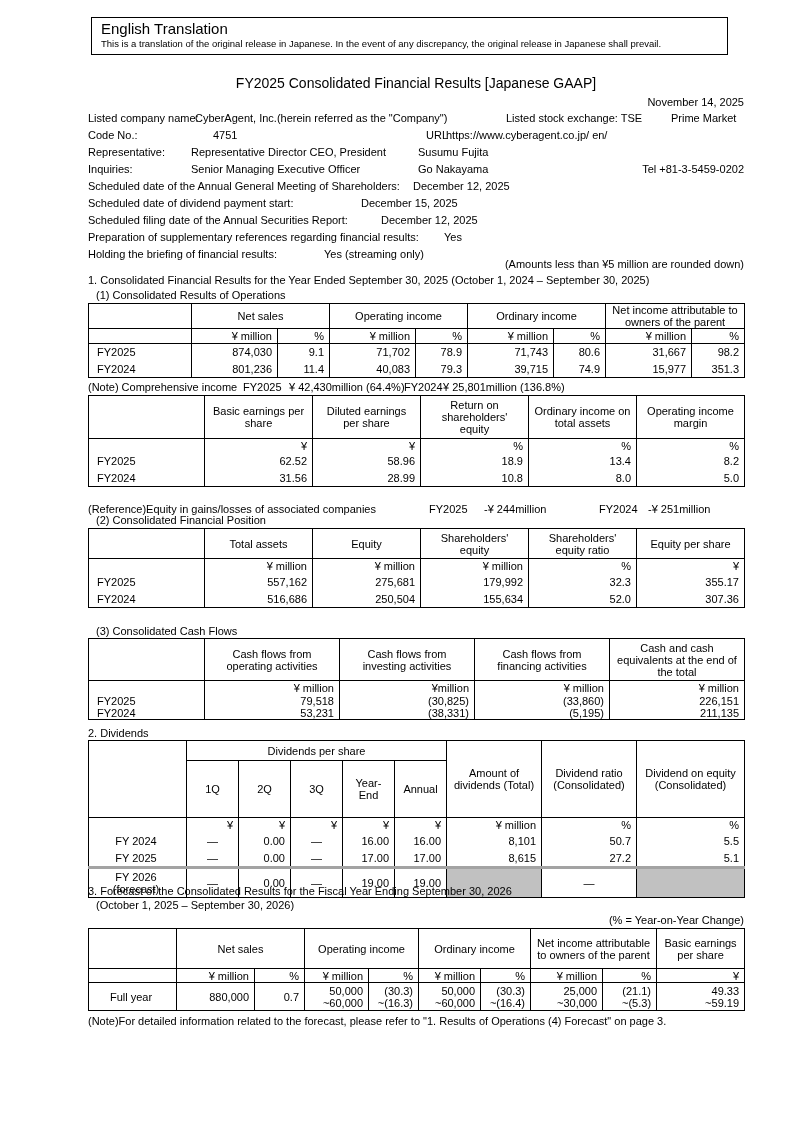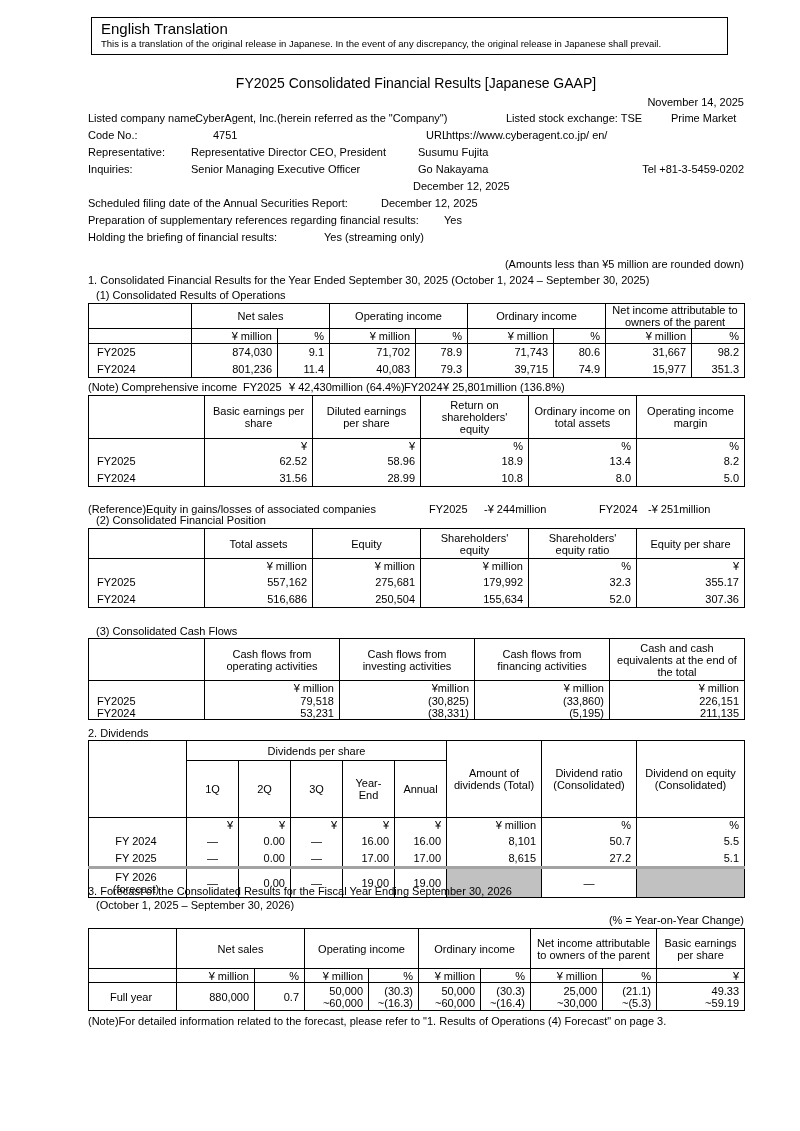--- a/index.html
+++ b/index.html
@@ -75,21 +75,26 @@
       <span class="at" style="left:103px">Representative Director CEO, President</span>
       <span class="at" style="left:330px">Susumu Fujita</span>
     </div>
     <div class="iline">
       <span class="at" style="left:0">Inquiries:</span>
       <span class="at" style="left:103px">Senior Managing Executive Officer</span>
       <span class="at" style="left:330px">Go Nakayama</span>
       <span class="atr">Tel +81-3-5459-0202</span>
     </div>
     <div class="iline">
+      <span class="at" style="left:0">Scheduled date of the Annual General Meeting of Shareholders:</span>
       <span class="at" style="left:325px">December 12, 2025</span>
+    </div>
+    <div class="iline">
+      <span class="at" style="left:0">Scheduled date of dividend payment start:</span>
+      <span class="at" style="left:273px">December 15, 2025</span>
     </div>
     <div class="iline">
       <span class="at" style="left:0">Scheduled filing date of the Annual Securities Report:</span>
       <span class="at" style="left:293px">December 12, 2025</span>
     </div>
     <div class="iline">
       <span class="at" style="left:0">Preparation of supplementary references regarding financial results:</span>
       <span class="at" style="left:356px">Yes</span>
     </div>
     <div class="iline">

